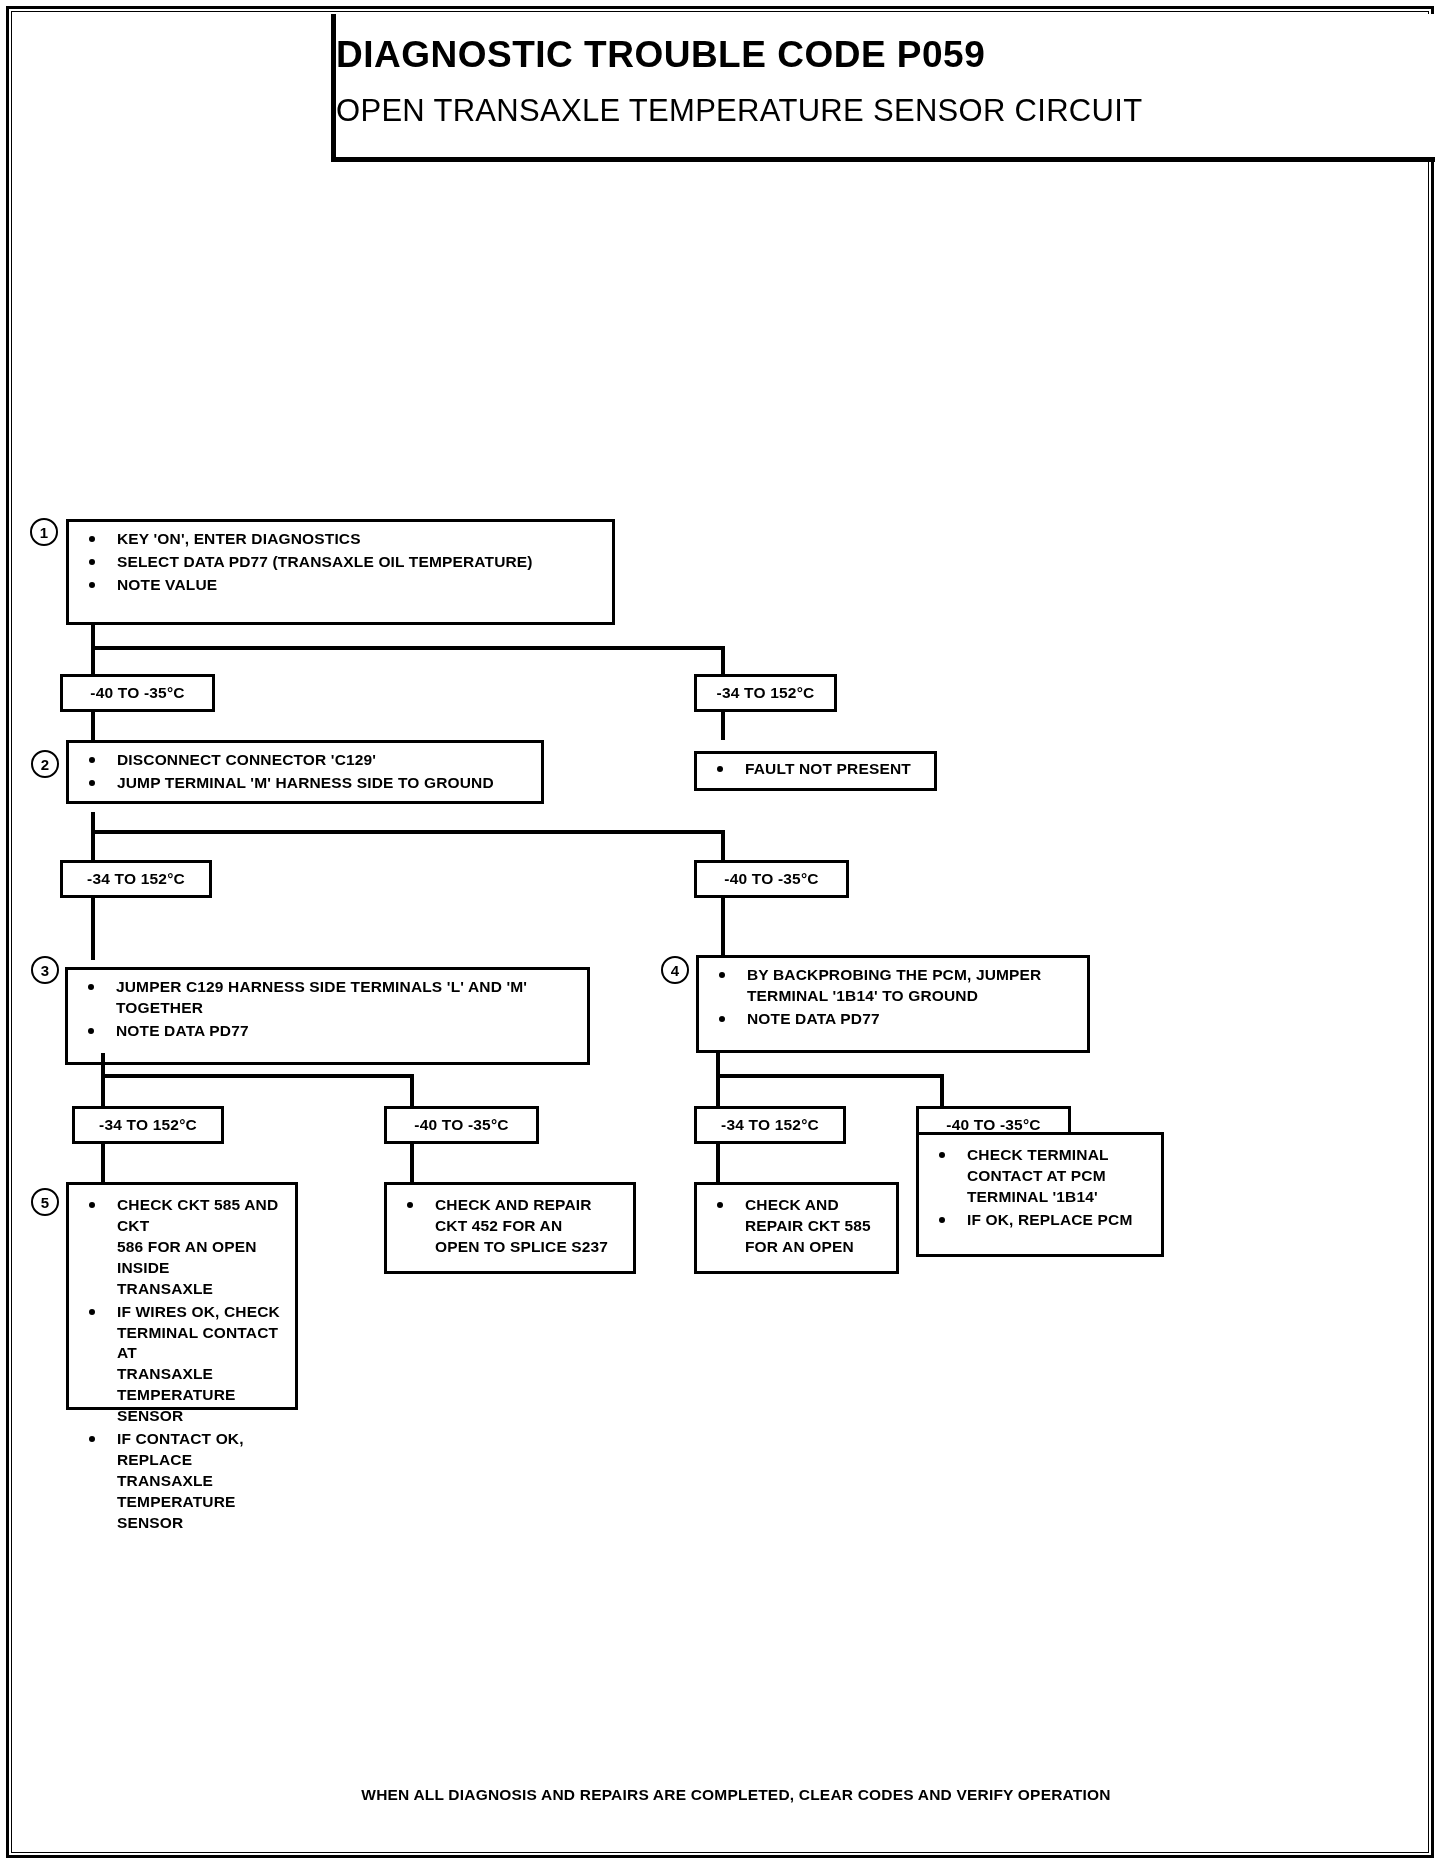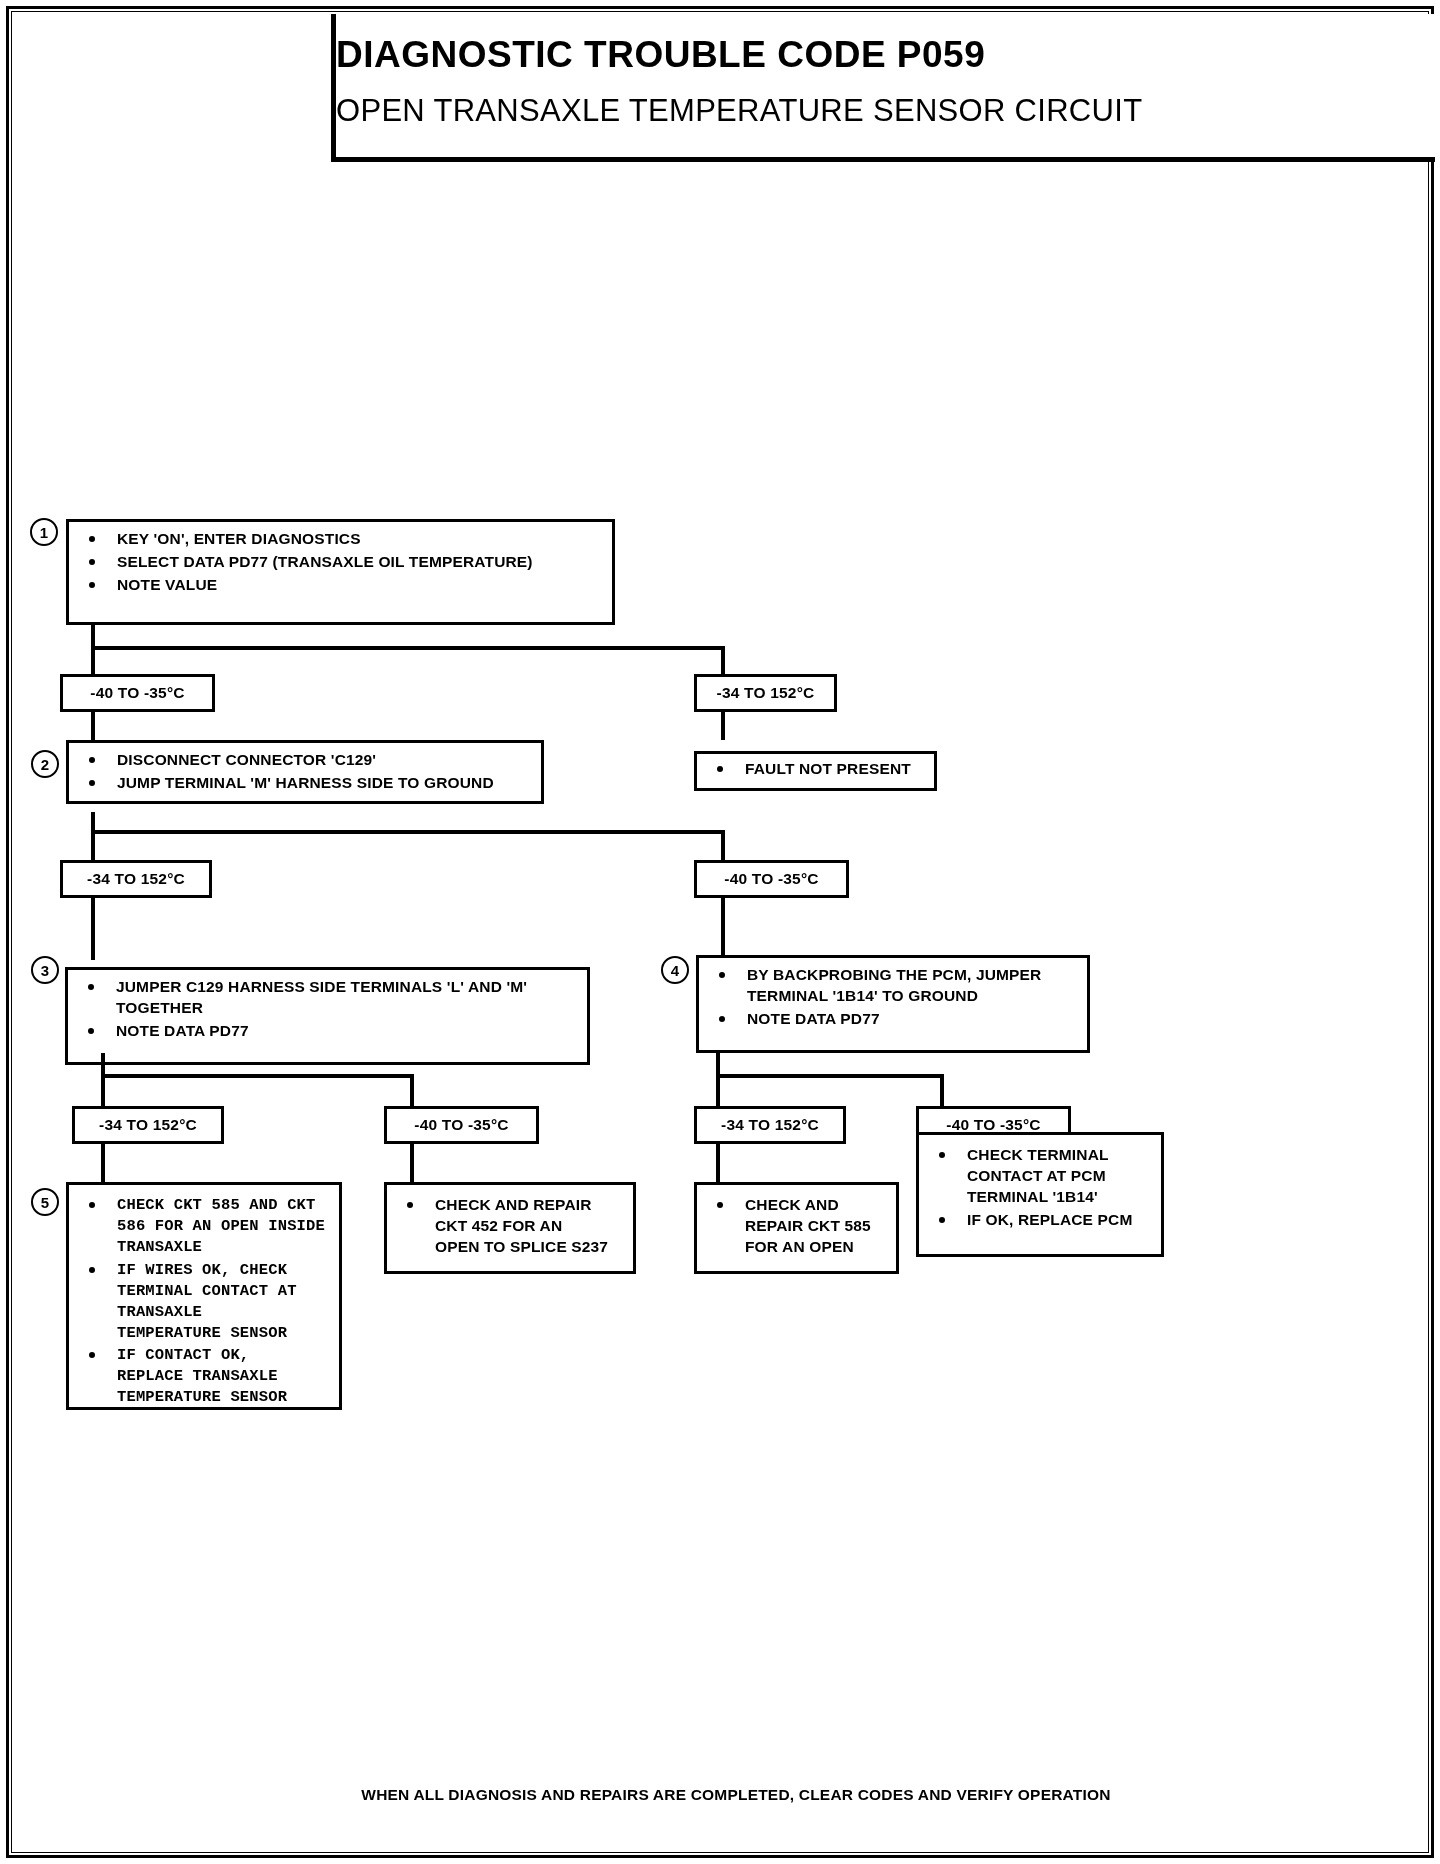--- a/index.html
+++ b/index.html
@@ -243,21 +243,21 @@
   <div class="rangebox" style="left:384px; top:1106px; width:155px; height:38px;">-40 TO -35°C</div>
   <div class="rangebox" style="left:694px; top:1106px; width:152px; height:38px;">-34 TO 152°C</div>
   <div class="rangebox" style="left:916px; top:1106px; width:155px; height:38px;">-40 TO -35°C</div>
 
   <div class="ln" style="left:101px; top:1144px; width:4px; height:40px;"></div>
   <div class="ln" style="left:410px; top:1144px; width:4px; height:40px;"></div>
   <div class="ln" style="left:716px; top:1144px; width:4px; height:40px;"></div>
   <div class="ln" style="left:940px; top:1144px; width:4px; height:40px;"></div>
 
   <div class="stepnum" style="left:31px; top:1188px;">5</div>
-  <div class="fbox" style="left:66px; top:1182px; width:276px; height:228px;font-family:Liberation Mono, monospace;">
+  <div class="fbox" style="left:66px; top:1182px; width:232px; height:228px;">
     <ul class="bullets" style="padding-top:10px;">
       <li>CHECK CKT 585 AND CKT
 586 FOR AN OPEN INSIDE
 TRANSAXLE</li>
       <li>IF WIRES OK, CHECK
 TERMINAL CONTACT AT
 TRANSAXLE
 TEMPERATURE SENSOR</li>
       <li>IF CONTACT OK,
 REPLACE TRANSAXLE

